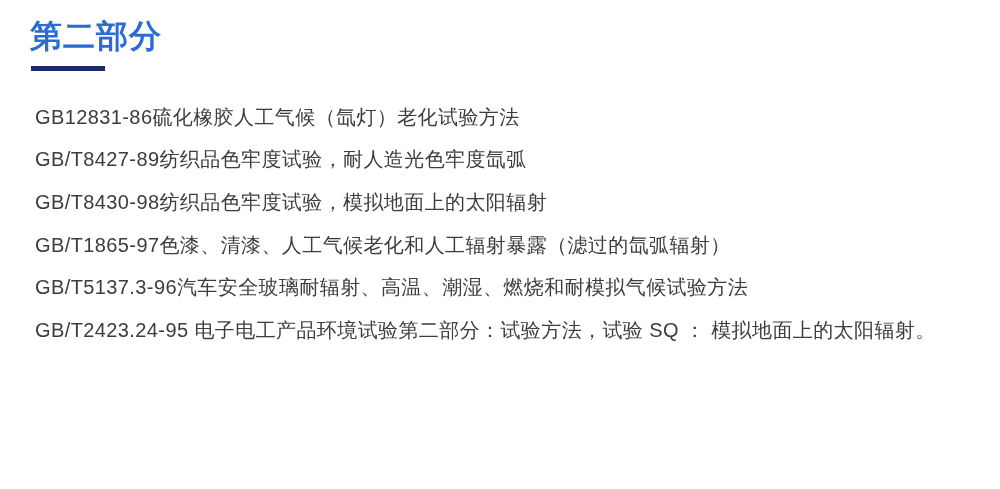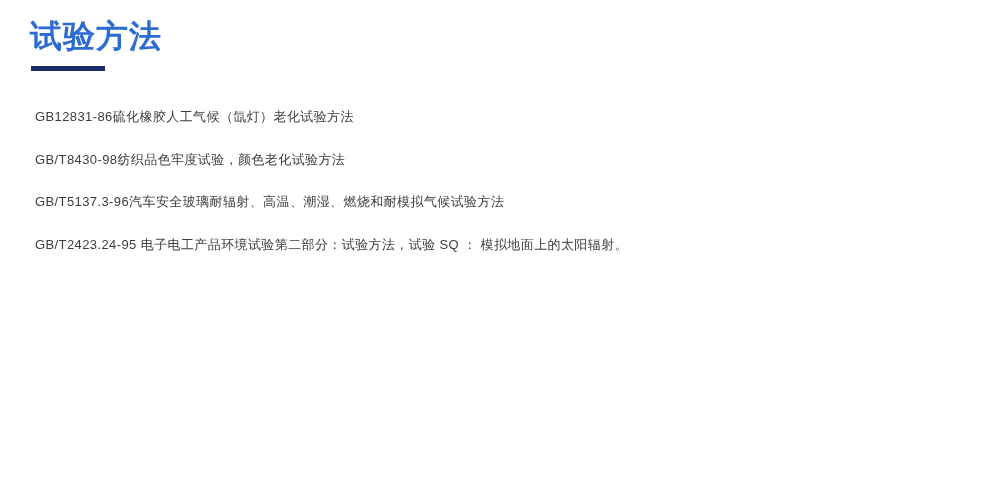--- a/index.html
+++ b/index.html
@@ -40,31 +40,33 @@
     top: 96px;
     right: 15px;
     margin: 0;
     padding: 0;
     list-style: none;
   }
   .standard-item {
     height: 42.6px;
     display: flex;
     align-items: center;
-    font-size: 13px;
+    font-size: 20px;
     color: #3d3d3d;
     letter-spacing: 0.4px;
     white-space: nowrap;
   }
 </style>
 </head>
 <body>
 
 <div class="page">
-  <h2 class="section-title">试验方法</h2>
+  <h2 class="section-title">第二部分</h2>
   <div class="title-underline"></div>
   <ul class="standards-list">
     <li class="standard-item">GB12831-86硫化橡胶人工气候（氙灯）老化试验方法</li>
-    <li class="standard-item">GB/T8430-98纺织品色牢度试验，颜色老化试验方法</li>
+    <li class="standard-item">GB/T8427-89纺织品色牢度试验，耐人造光色牢度氙弧</li>
+    <li class="standard-item">GB/T8430-98纺织品色牢度试验，模拟地面上的太阳辐射</li>
+    <li class="standard-item">GB/T1865-97色漆、清漆、人工气候老化和人工辐射暴露（滤过的氙弧辐射）</li>
     <li class="standard-item">GB/T5137.3-96汽车安全玻璃耐辐射、高温、潮湿、燃烧和耐模拟气候试验方法</li>
     <li class="standard-item">GB/T2423.24-95 电子电工产品环境试验第二部分：试验方法，试验 SQ ： 模拟地面上的太阳辐射。</li>
   </ul>
 </div>
 
 </body></html>

